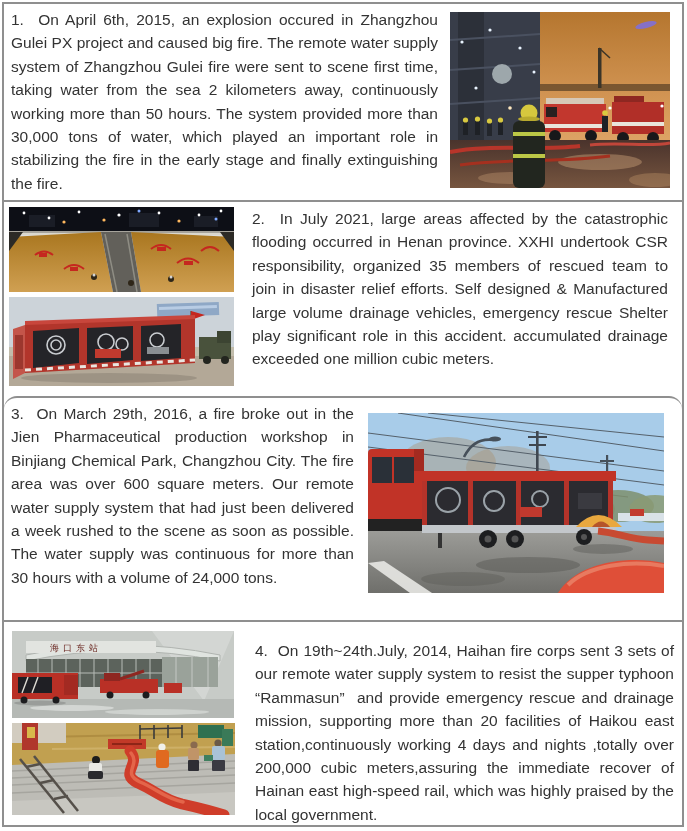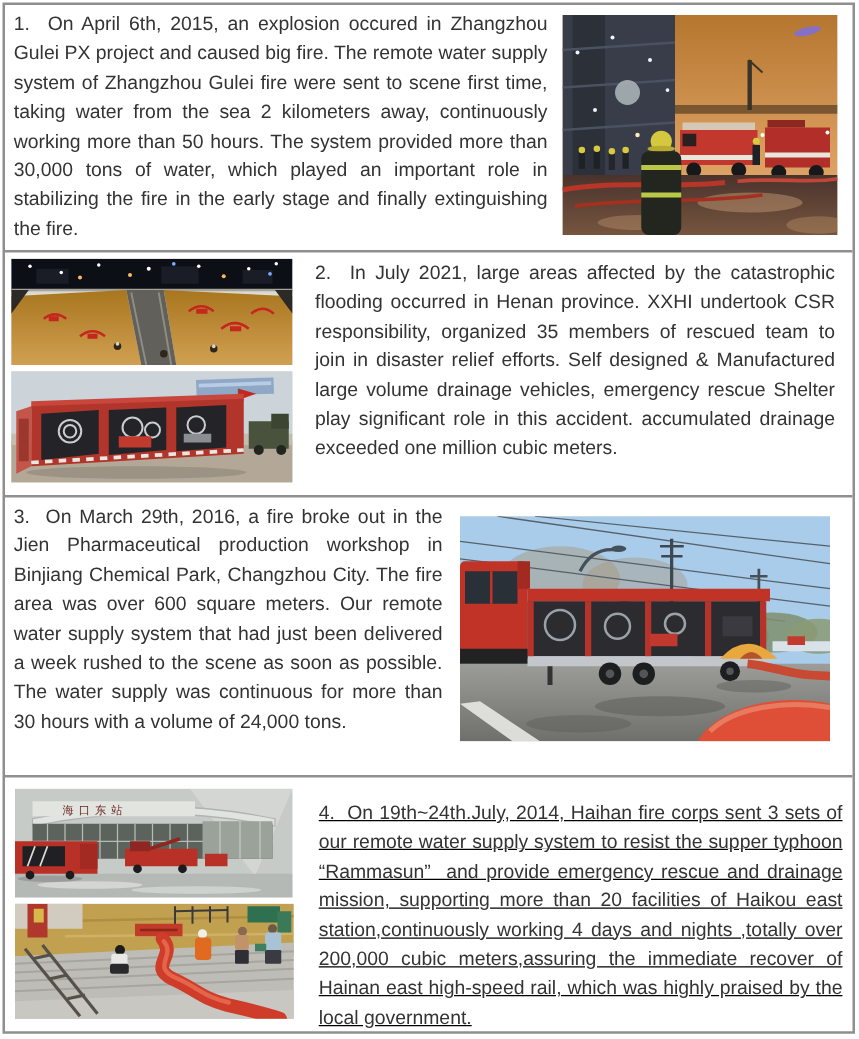--- a/index.html
+++ b/index.html
@@ -2,22 +2,22 @@
 <html><head>
 <meta charset="utf-8">
 <style>
   html,body{margin:0;padding:0;background:#ffffff;}
   body{width:687px;height:831px;position:relative;font-family:"Liberation Sans",sans-serif;}
   .page{position:absolute;left:2px;top:2px;width:678px;border:2px solid #8f8f8f;background:#fff;}
   .row{display:flex;overflow:hidden;}
   .row + .row{border-top:2px solid #8f8f8f;}
   .row1{height:196px;}
   .row2{height:194px;}
-  .row3{height:222px;}
-  .row4{height:203px;text-decoration:underline;}
+  .row3{height:222px;border-radius:13px;}
+  .row4{height:203px;}
   .text-col{flex:1;color:#333333;font-size:15.5px;line-height:23.4px;text-align:justify;}
   .row1 .text-col{padding:4px 12px 0 7px;}
   .row2 .text-col{padding:5px 14px 0 10px;}
   .row3 .text-col{padding:4px 8px 0 7px;max-width:357px;}
   .row4 .text-col{padding:17px 8px 0 10px;}
   .img-col{flex:none;display:flex;flex-direction:column;}
   .row1 .img-col{width:232px;padding-top:8px;}
   .row2 .img-col{width:233px;padding:5px 0 0 5px;}
   .row3 .img-col{width:306px;padding:15px 8px 0 6px;}
   .row4 .img-col{width:233px;padding:9px 0 0 8px;}

